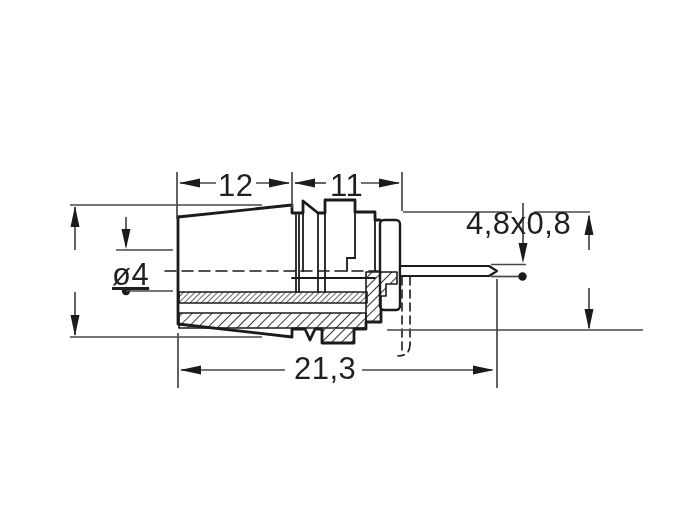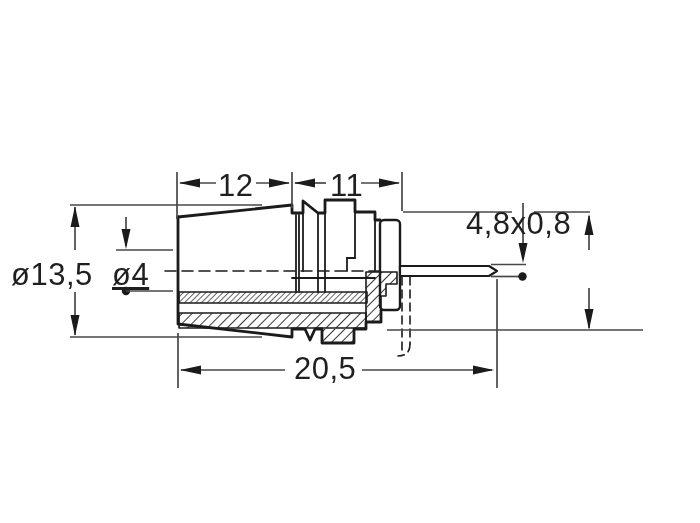--- a/index.html
+++ b/index.html
@@ -136,17 +136,16 @@
       <line x1="181" y1="370" x2="285" y2="370" class="dim"></line>
       <line x1="362" y1="370" x2="492" y2="370" class="dim"></line>
       <polygon points="180,370 201,365.5 201,374.5" class="ah"></polygon>
       <polygon points="494,370 473,365.5 473,374.5" class="ah"></polygon>
     </g>
   </svg>
 
   <div class="lbl" style="left:218px;top:170px;">12</div>
   <div class="lbl" style="left:330px;top:170px;text-align:right;">11</div>
   <div class="lbl" style="left:466px;top:170px;margin-top:38px;">4,8x0,8</div>
-  <div class="lbl" style="left:11px;top:259px;">ø13,5</div>
   <div class="lbl" style="left:112px;top:259px;text-decoration:underline;">ø4</div>
-  <div class="lbl" style="left:294px;top:353px;">20,5</div>
+  <div class="lbl" style="left:294px;top:353px;">21,3</div>
 
 </div>
 
 </body></html>

